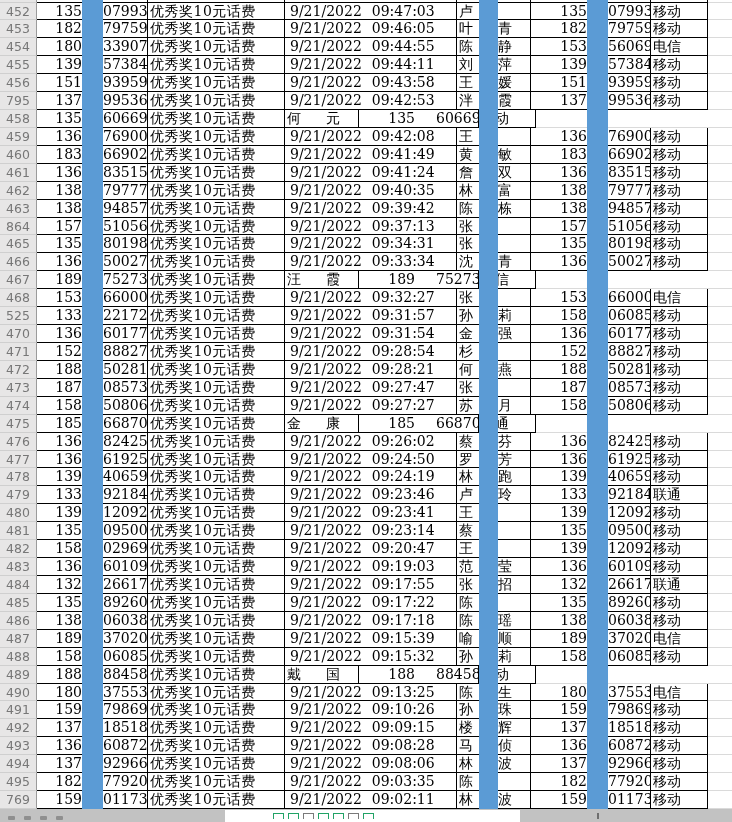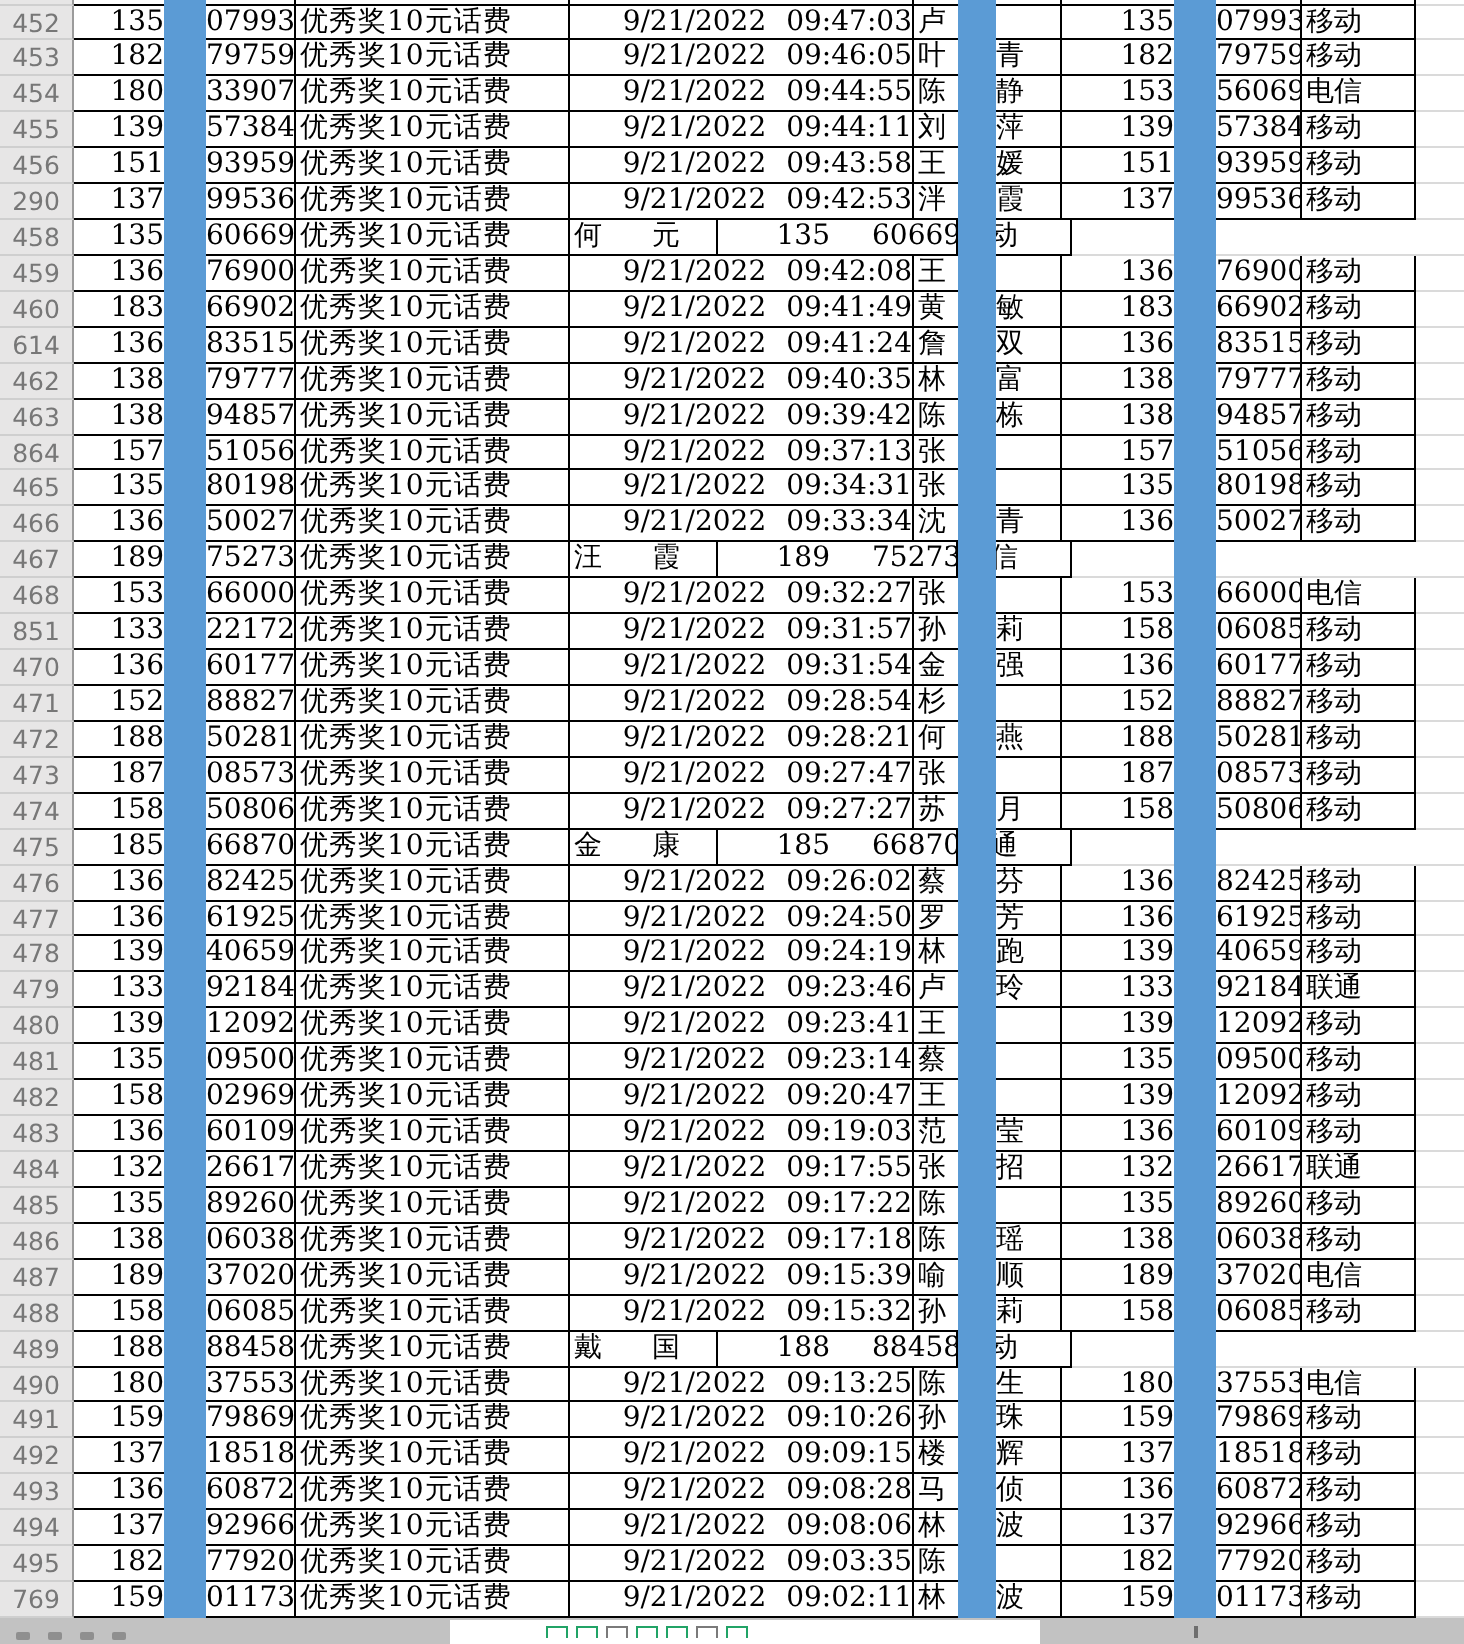--- a/index.html
+++ b/index.html
@@ -12,21 +12,21 @@
   .grid{position:absolute;left:0;top:0;width:732px;}
   .row{display:flex;height:17.93px;box-sizing:border-box;background:#fff;}
   .row.sliver{height:2.5px;overflow:hidden;}
   .c{box-sizing:border-box;position:relative;font-size:14px;line-height:17.5px;
      border-right:1px solid #000;border-bottom:1px solid #000;overflow:hidden;white-space:nowrap;color:#000;}
   .gutter{width:37px;flex:0 0 37px;background:#E7E6E6;border-right:1px solid #9b9b9b;
      border-bottom:1px solid #cfcfcf;color:#777;font-size:12.5px;text-align:center;
      font-family:"DejaVu Sans","Liberation Sans",sans-serif;}
   .phone1{width:111px;flex:0 0 111px;}
   .prize {width:137px;flex:0 0 137px;padding-left:2px;letter-spacing:0.5px;}
-  .dt    {width:172px;flex:0 0 172px;padding-left:5px;text-align:right;}
+  .dt    {width:172px;flex:0 0 172px;padding-left:5px;}
   .dt .time{margin-left:10px;}
   .name  {width:74px;flex:0 0 74px;}
   .name .fam{position:absolute;left:2px;top:0;}
   .name .giv{position:absolute;left:41px;top:0;}
   .phone2{width:120px;flex:0 0 120px;}
   .carrier{width:57px;flex:0 0 57px;padding-left:2px;}
   .stub{flex:1 1 auto;border-right:none;border-bottom:1px solid #DADADA;}
   
   .phone1 .pfx{position:absolute;left:0;top:0;width:45px;text-align:right;}
   .phone1 .sfx{position:absolute;left:66px;right:1px;top:0;text-align:right;}
@@ -163,21 +163,21 @@
       </div>
       <div class="c phone2">
         <span class="pfx">151</span>
         <span class="sfx">93959</span>
       </div>
       <div class="c carrier">移动</div>
       <div class="c stub"></div>
     </div>
 
     <div class="row">
-      <div class="c gutter">290</div>
+      <div class="c gutter">795</div>
       <div class="c phone1">
         <span class="pfx">137</span>
         <span class="sfx">99536</span>
       </div>
       <div class="c prize">优秀奖10元话费</div>
       <div class="c dt">
         <span class="date">9/21/2022</span><span class="time">09:42:53</span>
       </div>
       <div class="c name">
         <span class="fam">泮</span>
@@ -248,21 +248,21 @@
       </div>
       <div class="c phone2">
         <span class="pfx">183</span>
         <span class="sfx">66902</span>
       </div>
       <div class="c carrier">移动</div>
       <div class="c stub"></div>
     </div>
 
     <div class="row">
-      <div class="c gutter">614</div>
+      <div class="c gutter">461</div>
       <div class="c phone1">
         <span class="pfx">136</span>
         <span class="sfx">83515</span>
       </div>
       <div class="c prize">优秀奖10元话费</div>
       <div class="c dt">
         <span class="date">9/21/2022</span><span class="time">09:41:24</span>
       </div>
       <div class="c name">
         <span class="fam">詹</span>
@@ -421,21 +421,21 @@
       </div>
       <div class="c phone2">
         <span class="pfx">153</span>
         <span class="sfx">66000</span>
       </div>
       <div class="c carrier">电信</div>
       <div class="c stub"></div>
     </div>
 
     <div class="row">
-      <div class="c gutter">851</div>
+      <div class="c gutter">525</div>
       <div class="c phone1">
         <span class="pfx">133</span>
         <span class="sfx">22172</span>
       </div>
       <div class="c prize">优秀奖10元话费</div>
       <div class="c dt">
         <span class="date">9/21/2022</span><span class="time">09:31:57</span>
       </div>
       <div class="c name">
         <span class="fam">孙</span>

